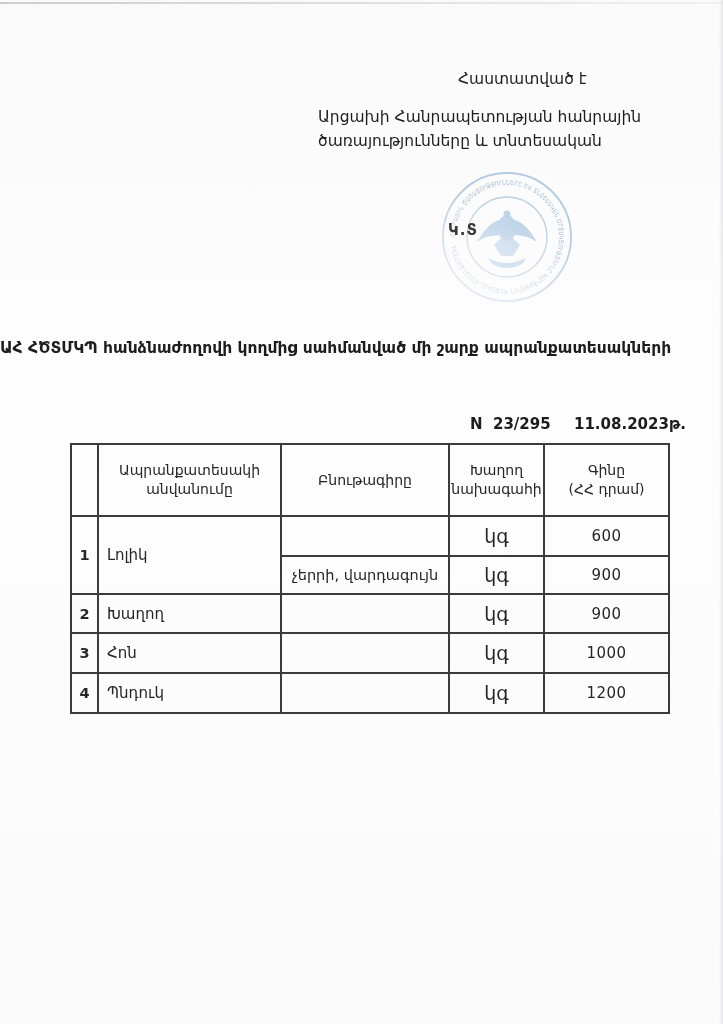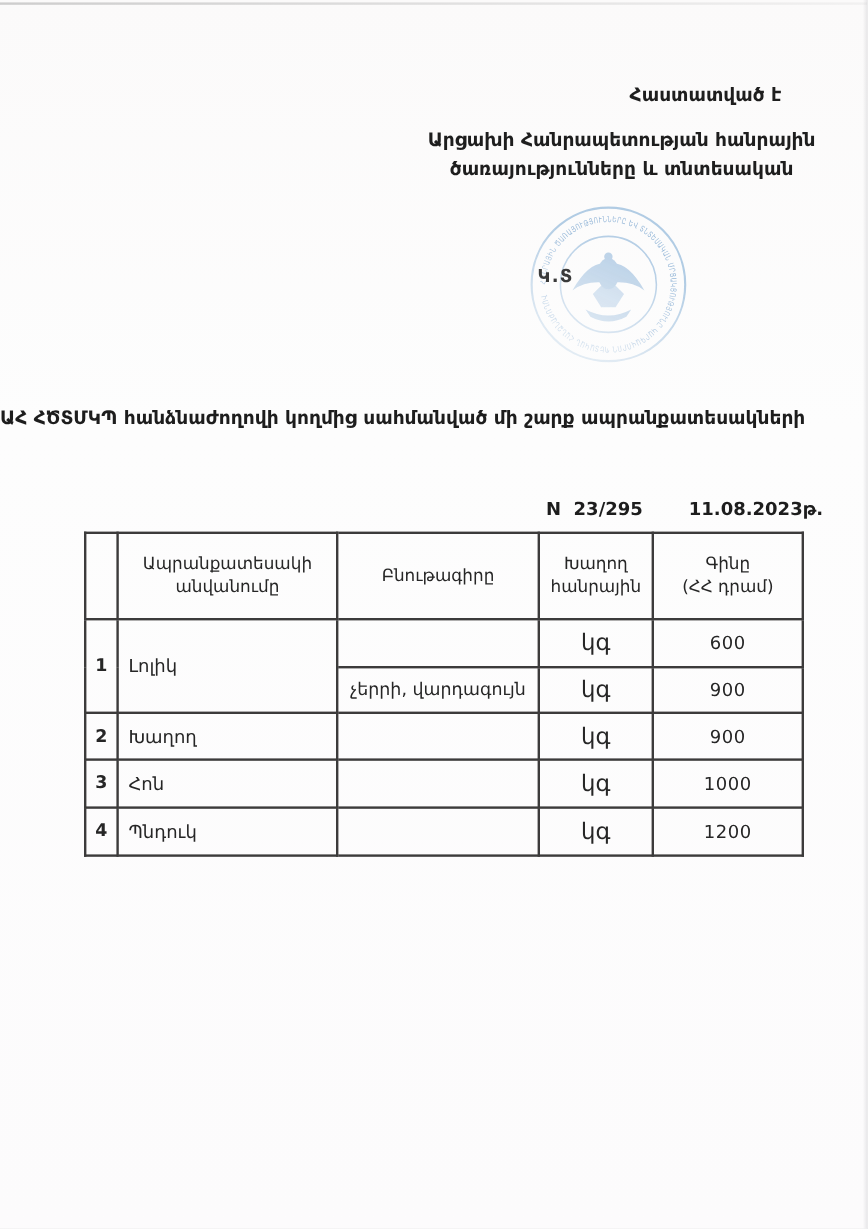--- a/index.html
+++ b/index.html
@@ -7,38 +7,38 @@
     position:relative;width:723px;height:1024px;margin:0 auto;overflow:hidden;
     background:linear-gradient(180deg,#fbfafa 0%,#fdfdfd 35%,#fcfbfc 100%);
     font-family:"DejaVu Sans",sans-serif;color:#222;
   }
   .top-edge{position:absolute;top:2px;left:0;width:100%;height:2px;
     background:linear-gradient(90deg,rgba(150,150,150,.45),rgba(205,205,205,.2));}
   .right-edge{position:absolute;top:0;right:0;width:4px;height:100%;
     background:linear-gradient(270deg,rgba(190,190,195,.35),rgba(255,255,255,0));}
 
   
-  .approval{position:absolute;top:67px;left:318px;width:400px;text-align:center;
-    font-size:15.5px;font-weight:bold;line-height:24px;color:#1e1e1e;}
+  .approval{position:absolute;top:67px;left:318px;width:400px;
+    font-size:15.5px;font-weight:normal;line-height:24px;color:#1e1e1e;}
   .approved-line{display:block;margin-left:140px;margin-bottom:14px;}
 
   
   .stamp{position:absolute;left:416px;top:170px;width:182px;height:134px;
     filter:blur(.45px);opacity:.92;
     -webkit-mask-image:linear-gradient(205deg,rgba(0,0,0,1) 35%,rgba(0,0,0,.35) 80%);
     mask-image:linear-gradient(205deg,rgba(0,0,0,1) 35%,rgba(0,0,0,.35) 80%);}
   .kt{position:absolute;left:448px;top:221px;font-size:15px;font-weight:bold;
     color:#3a3a3a;letter-spacing:1px;}
 
   
   .doc-title{position:absolute;top:336px;left:0;width:723px;text-align:left;
     font-weight:bold;font-size:15.5px;line-height:25px;color:#1d1d1d;}
 
   
-  .doc-number{position:absolute;left:455px;top:415px;font-size:15px;font-weight:bold;
+  .doc-number{position:absolute;left:470px;top:415px;font-size:15px;font-weight:bold;
     white-space:pre;color:#1d1d1d;}
   .doc-date{position:absolute;left:574px;top:415px;font-size:15px;font-weight:bold;
     color:#1d1d1d;}
 
   
   table.price-table{position:absolute;left:70px;top:443px;width:598px;
     border-collapse:collapse;table-layout:fixed;}
   .price-table col.c-no{width:27px;}
   .price-table col.c-name{width:183px;}
   .price-table col.c-desc{width:168px;}
@@ -113,21 +113,21 @@
           </th>
         <th>
           <div>Ապրանքատեսակի</div>
           <div>անվանումը</div>
         </th>
         <th>
             <div>Բնութագիրը</div>
           </th>
         <th>
           <div>Խաղող</div>
-          <div>հանրային</div>
+          <div>նախագահի</div>
         </th>
         <th>
           <div>Գինը</div>
           <div>(ՀՀ դրամ)</div>
         </th>
       </tr>
     </thead>
     <tbody>
       <tr class="h40">
         <td class="no" rowspan="2">1</td>

